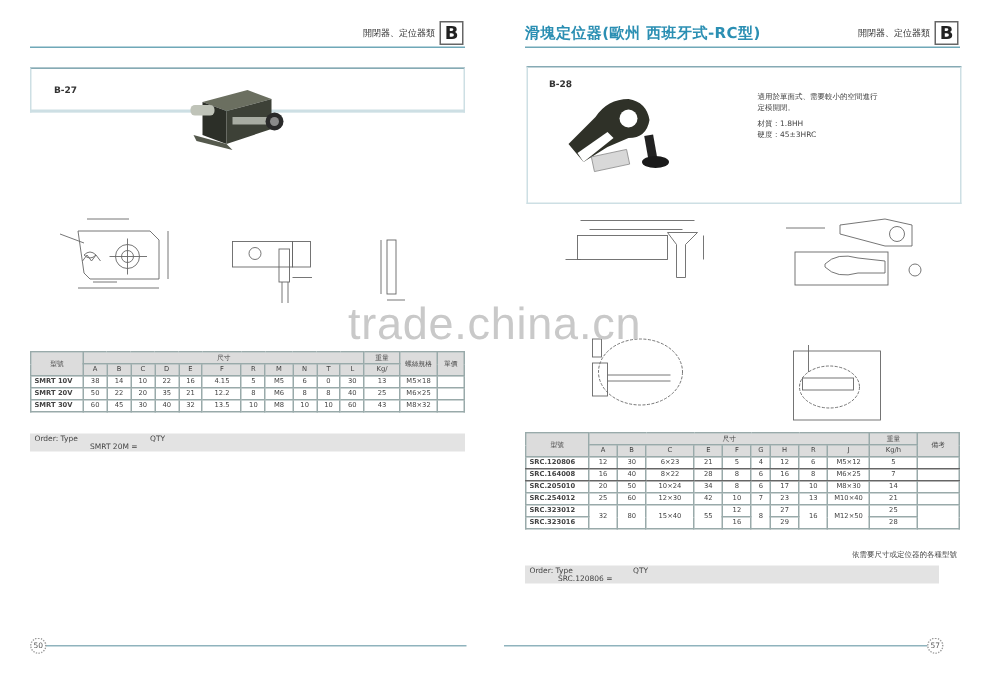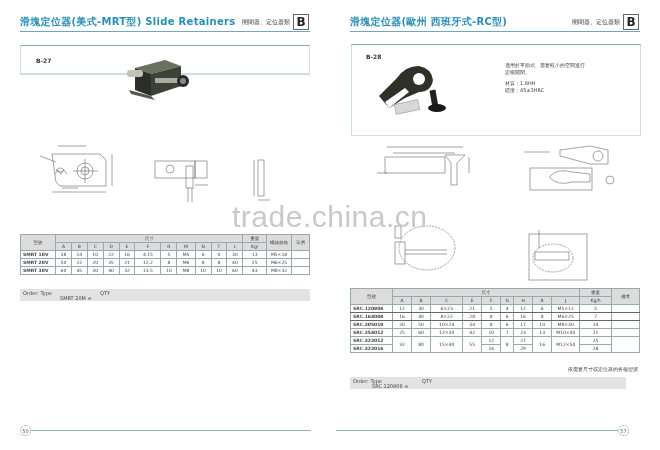--- a/index.html
+++ b/index.html
@@ -38,21 +38,20 @@
   .pnum { position: absolute; top: 425px; width: 11px; height: 11px; border-radius: 50%; border: 1px dotted #999; font-size: 5px; text-align: center; line-height: 10px; color: #555; background: #fff; }
 
   .desc { position: absolute; font-size: 5px; color: #444; line-height: 7px; }
   .note { position: absolute; font-size: 5px; color: #444; }
 </style>
 </head>
 <body>
 
 <div class="page left">
   <div class="header">
-    <span class="title">滑塊定位器(美式-MRT型) Slide Retainers</span>
     <span class="cat">開閉器、定位器類</span>
     <span class="letter">B</span>
   </div>
 
   <div class="box" style="left:20px; top:45px; width:290px; height:30px; height:30px;"></div>
   <div class="box" style="left:20px; top:45px; width:290px; height:30px;"></div>
   <div style="position:absolute; left:20px; top:45px; width:290px; height:30px;"></div>
 
   <div style="position:absolute; left:20px; top:45px; width:290px; height:30px;"></div>
   <div class="box" style="left:20px; top:45px; width:290px; height:30px;"></div>

